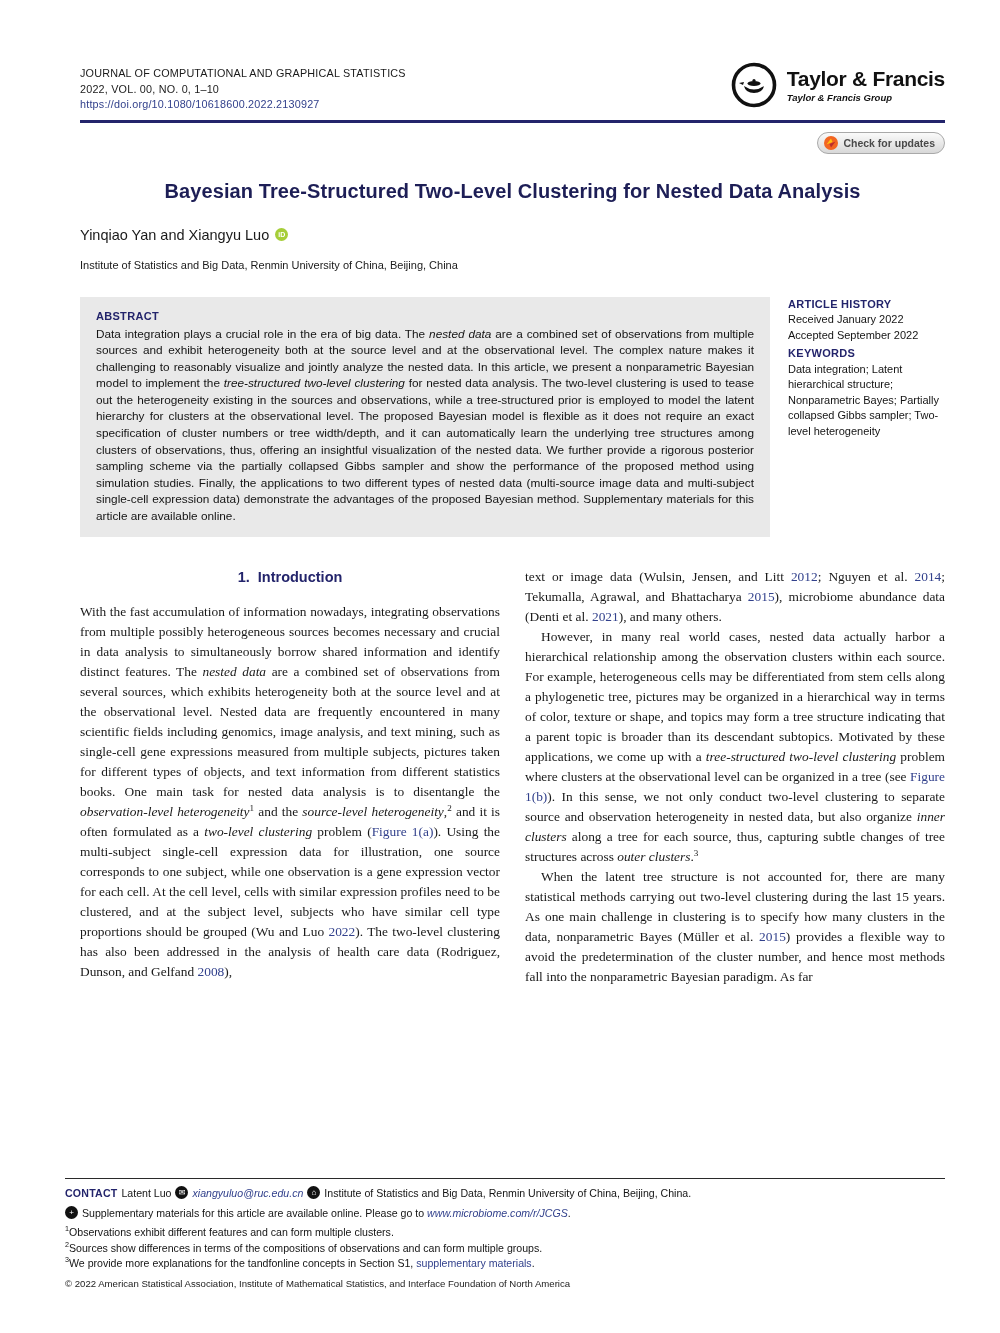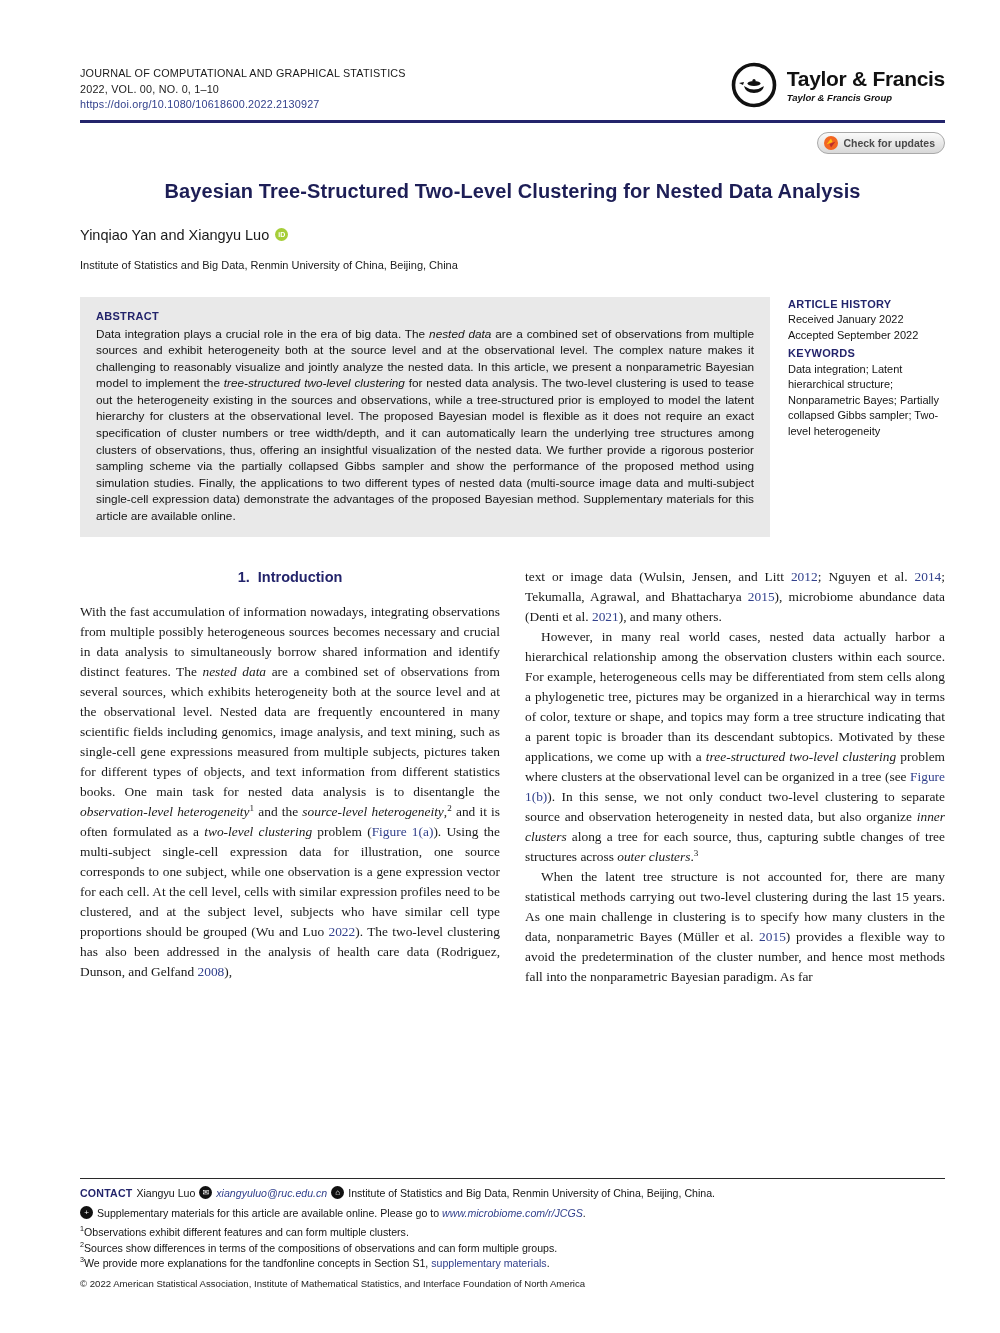--- a/index.html
+++ b/index.html
@@ -62,21 +62,21 @@
     font-family:"Liberation Sans",sans-serif;font-size:14.5px;font-weight:bold;
     color:var(--navy);margin-bottom:15px;text-align:center;
   }
   .col p+p{text-indent:16px;}
   .k-i{font-style:italic;}
   .k-l{color:var(--link);}
   .k-il{font-style:italic;color:var(--link);}
   sup{font-size:68%;line-height:0;vertical-align:super;}
 
   
-  .footer{position:absolute;left:80px;right:55px;top:1178px;}
+  .footer{position:absolute;left:65px;right:55px;top:1178px;}
   .foot-rule{border-top:1.5px solid #2a2a2a;}
   .foot-line{margin-top:7px;font-size:10.6px;color:#141414;display:flex;align-items:center;flex-wrap:wrap;gap:4px;}
   .contact-label{color:var(--navy);font-weight:bold;letter-spacing:.2px;}
   .circ-ic{
     width:13px;height:13px;border-radius:50%;background:#111;color:#fff;
     display:inline-flex;align-items:center;justify-content:center;
     font-size:8px;line-height:1;flex:0 0 13px;font-style:normal;
   }
   .foot-link{color:var(--link);font-style:italic;}
   .fns{margin-top:6px;font-size:10.6px;line-height:15.5px;color:#141414;}
@@ -157,21 +157,21 @@
       <p><span>text or image data (Wulsin, Jensen, and Litt </span><span class="k-l">2012</span><span>; Nguyen et al. </span><span class="k-l">2014</span><span>; Tekumalla, Agrawal, and Bhattacharya </span><span class="k-l">2015</span><span>), microbiome abundance data (Denti et al. </span><span class="k-l">2021</span><span>), and many others.</span></p>
       <p><span>However, in many real world cases, nested data actually harbor a hierarchical relationship among the observation clusters within each source. For example, heterogeneous cells may be differentiated from stem cells along a phylogenetic tree, pictures may be organized in a hierarchical way in terms of color, texture or shape, and topics may form a tree structure indicating that a parent topic is broader than its descendant subtopics. Motivated by these applications, we come up with a </span><span class="k-i">tree-structured two-level clustering</span><span> problem where clusters at the observational level can be organized in a tree (see </span><span class="k-l">Figure 1(b)</span><span>). In this sense, we not only conduct two-level clustering to separate source and observation heterogeneity in nested data, but also organize </span><span class="k-i">inner clusters</span><span> along a tree for each source, thus, capturing subtle changes of tree structures across </span><span class="k-i">outer clusters</span><span>.</span><sup>3</sup></p>
       <p><span>When the latent tree structure is not accounted for, there are many statistical methods carrying out two-level clustering during the last 15 years. As one main challenge in clustering is to specify how many clusters in the data, nonparametric Bayes (Müller et al. </span><span class="k-l">2015</span><span>) provides a flexible way to avoid the predetermination of the cluster number, and hence most methods fall into the nonparametric Bayesian paradigm. As far</span></p>
     </div>
   </div>
 
   <div class="footer">
     <div class="foot-rule"></div>
     <div class="foot-line">
       <span class="contact-label">CONTACT</span>
-      <span>Xiangyu Luo</span>
+      <span>Latent Luo</span>
       <span class="circ-ic">✉</span>
       <span class="foot-link">xiangyuluo@ruc.edu.cn</span>
       <span class="circ-ic">⌂</span>
       <span>Institute of Statistics and Big Data, Renmin University of China, Beijing, China.</span>
     </div>
     <div class="foot-line">
       <span class="circ-ic">+</span>
       <span><span>Supplementary materials for this article are available online. Please go to </span><span class="k-il">www.microbiome.com/r/JCGS</span><span>.</span></span>
     </div>
     <div class="fns">

